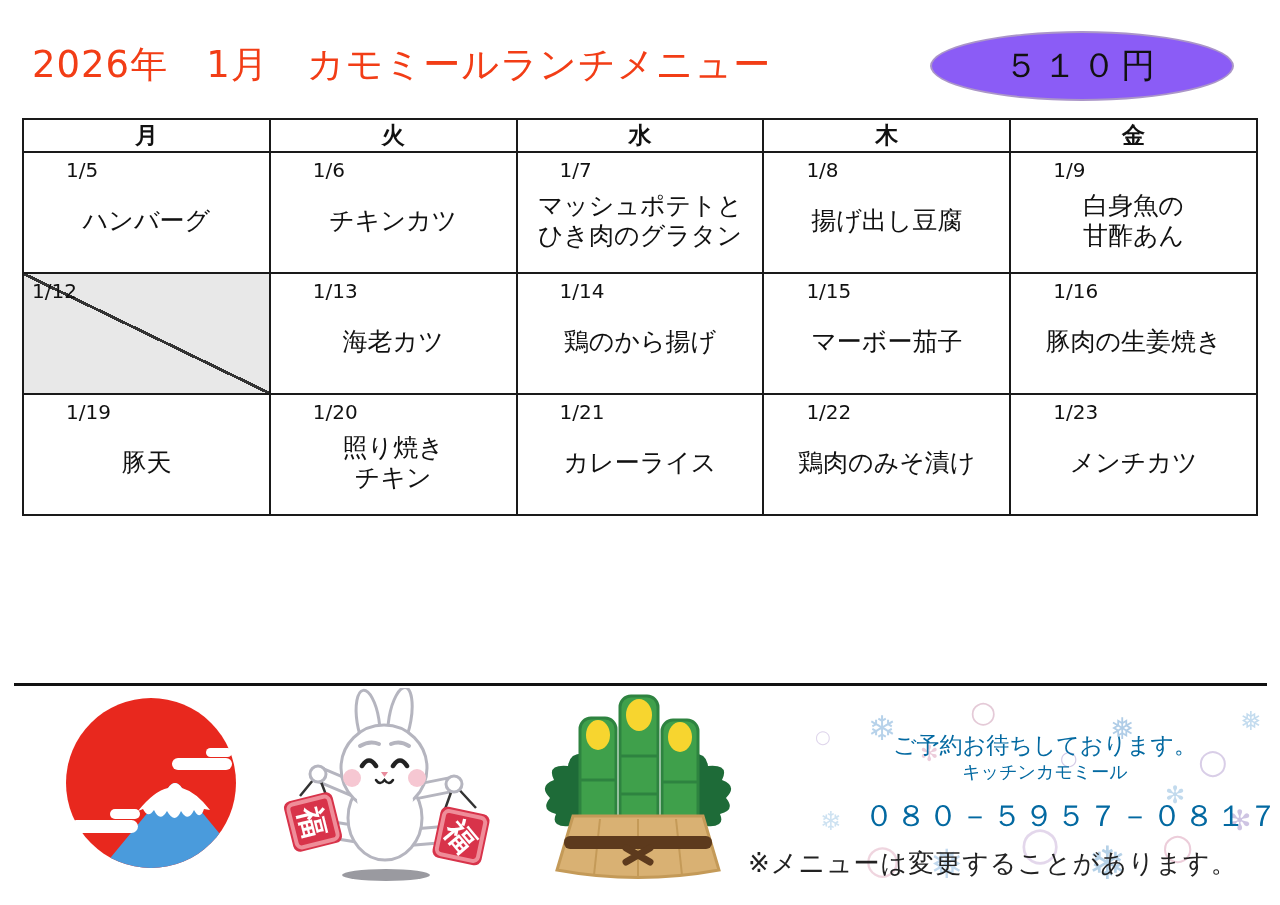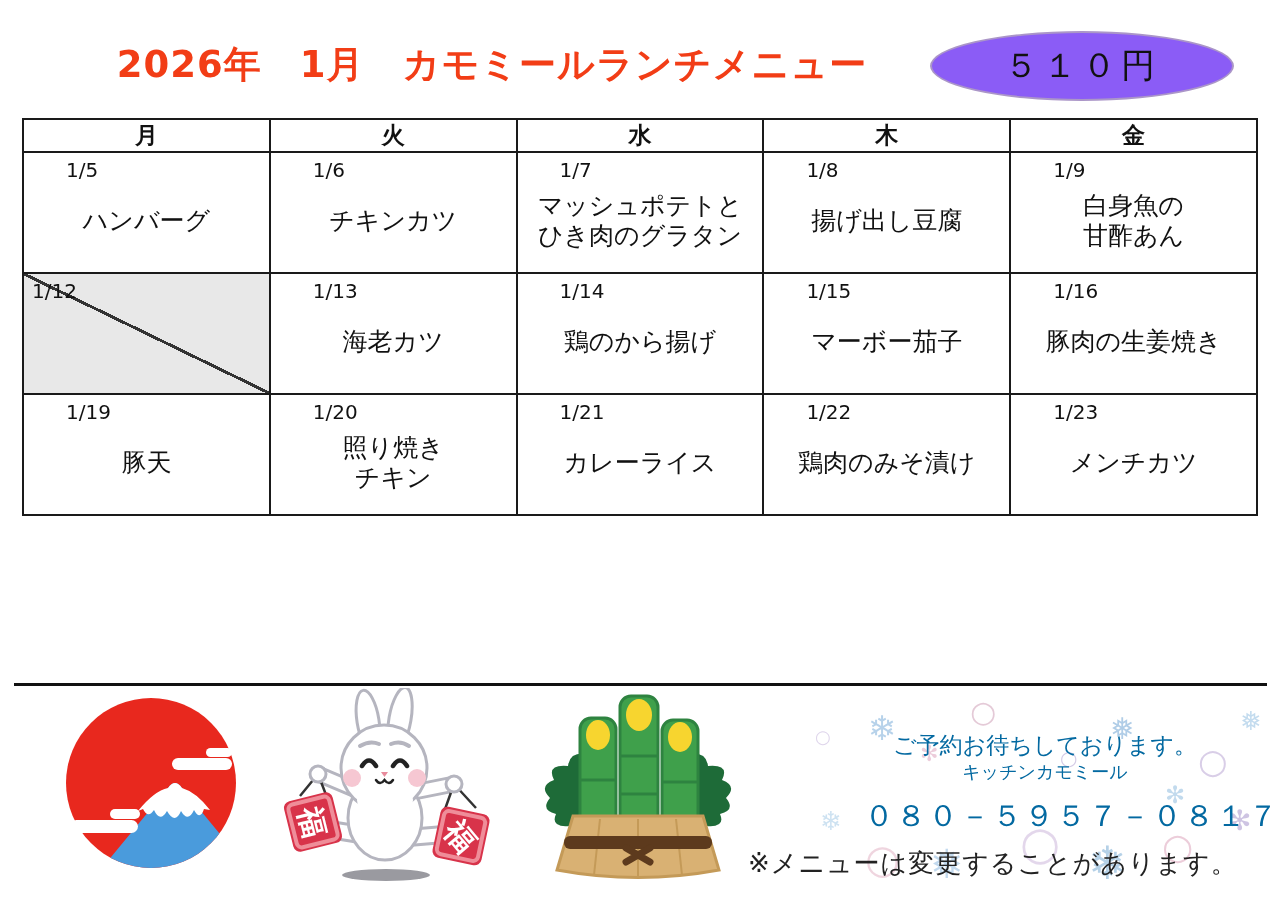--- a/index.html
+++ b/index.html
@@ -6,22 +6,22 @@
   body{
     width:1280px;height:905px;background:#ffffff;
     font-family:"DejaVu Sans","Liberation Sans",sans-serif;
     position:relative;overflow:hidden;color:#111;
   }
   .page{position:absolute;inset:0;}
 
   
   .head{position:relative;height:118px;}
   .title{
-    position:absolute;left:12px;top:40px;width:960px;text-align:center;
-    font-size:37px;font-weight:700;color:#f23d16;letter-spacing:1px;white-space:nowrap;
+    position:absolute;left:32px;top:40px;width:960px;
+    font-size:37px;font-weight:400;color:#f23d16;letter-spacing:1px;white-space:nowrap;
   }
   .badge{
     position:absolute;right:46px;top:31px;width:300px;height:66px;
     border:2px solid #ab96c8;border-radius:50%;
     display:flex;align-items:center;justify-content:center;
     font-size:34px;letter-spacing:5px;color:#111;background:#8b5cf6;
   }
 
   
   table.cal{

